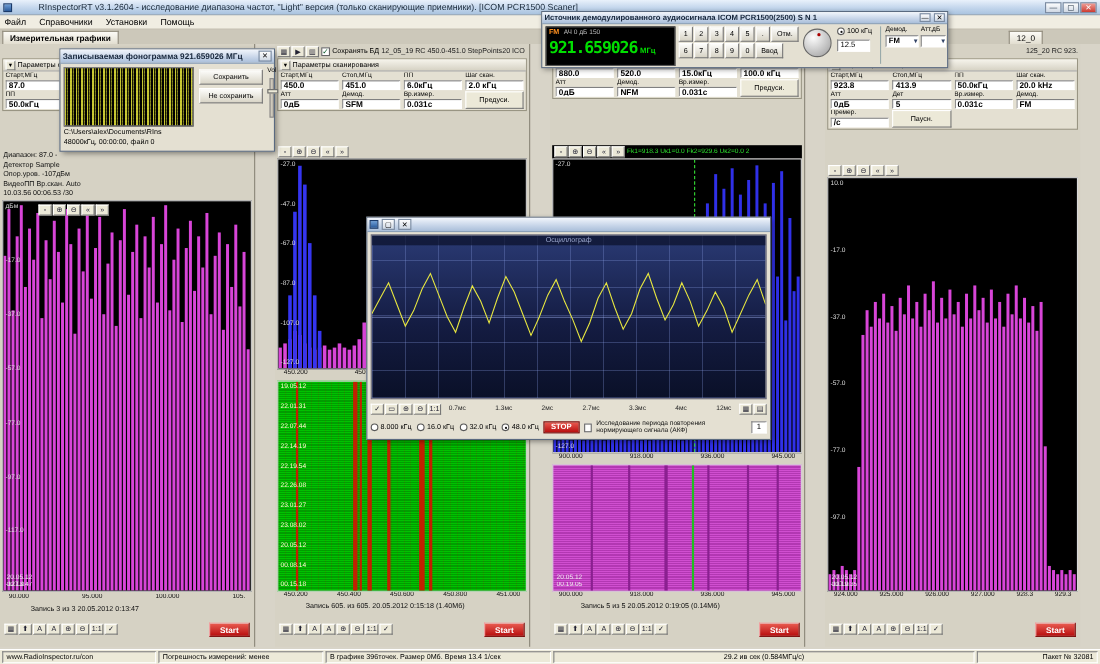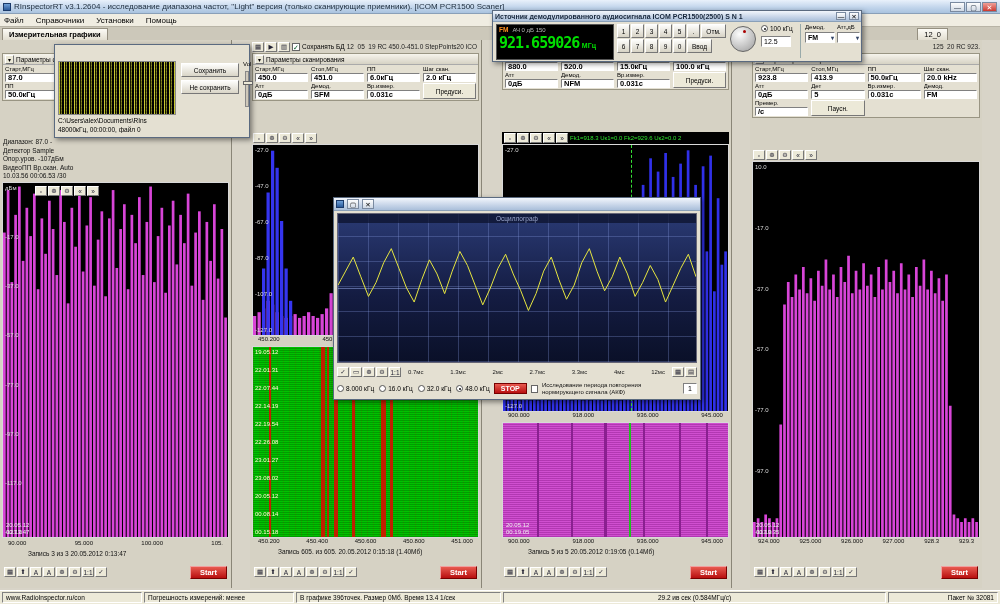--- a/index.html
+++ b/index.html
@@ -2,21 +2,21 @@
 <html><head>
 <meta charset="utf-8">
 <style>
   *{margin:0;padding:0;box-sizing:border-box;font-family:"Liberation Sans",sans-serif;}
   html,body{width:1000px;height:604px;overflow:hidden;}
   body{position:relative;background:#d8d4c8;font-size:9px;color:#000;}
 
   
   .titlebar{position:absolute;left:0;top:0;width:1000px;height:14px;background:linear-gradient(#e9f1fb,#c3d6ec 55%,#a9c3df);border-bottom:1px solid #8aa0b8;display:flex;align-items:center;padding:0 3px;gap:3px;}
   .appicon{width:8px;height:8px;background:linear-gradient(#6fa0d8,#2a5a9a);border:1px solid #1a3a6a;}
-  .titletext{font-size:8px;color:#1a2a3a;white-space:nowrap;overflow:hidden;flex:1;}
+  .titletext{font-size:8px;color:#1a2a3a;white-space:nowrap;overflow:hidden;flex:1;margin-left:21px;}
   .winbtns{display:flex;gap:1px;}
   .wb{width:15px;height:10px;font-size:7px;line-height:9px;text-align:center;background:linear-gradient(#fdfdfd,#cfd8e4);border:1px solid #7a8aa0;color:#234;}
   .wb.close{background:linear-gradient(#f0a098,#cc3a30);color:#fff;}
   .menubar{position:absolute;left:0;top:14px;width:1000px;height:13px;background:#f0ede2;border-bottom:1px solid #b8b4a6;display:flex;align-items:center;padding:0 4px;gap:12px;}
   .mitem{font-size:8px;}
   .tabstrip{position:absolute;left:0;top:27px;width:1000px;height:13px;background:#ccc8ba;display:flex;align-items:flex-end;}
   .tab{background:linear-gradient(#fcfbf6,#e2ded0);border:1px solid #948f80;border-bottom:none;padding:0 6px;font-size:7.5px;height:12px;display:inline-flex;align-items:center;white-space:nowrap;}
   .tab.first{margin-left:2px;font-weight:bold;}
   .tabs-mid{position:absolute;left:247px;bottom:0;display:flex;}
   .tab.frag{position:absolute;right:52px;bottom:0;}
@@ -785,20 +785,24 @@
         <span class="sbtn">⊕</span>
         <span class="sbtn">⊖</span>
         <span class="sbtn">1:1</span>
         <span class="sbtn">✓</span>
       </span>
     <span class="startbtn">Start</span>
   </div>
 </div>
 
 <div class="fwin" style="left:54px;top:44px;width:196px;height:94px;z-index:40">
+  <div class="ftitle">
+    <span class="txt">Записываемая фонограмма 921.659026 МГц</span>
+    <span class="fwb">✕</span>
+  </div>
   <div class="noiseimg"></div>
   <div class="dlgbtn" style="top:18px">Сохранить</div>
   <div class="dlgbtn" style="top:35px">Не сохранить</div>
   <div class="vollbl">Vol</div>
   <div class="volslider">
       <span class="volthumb"></span>
     </div>
   <div class="dlgpath">C:\Users\alex\Documents\RIns</div>
   <div class="dlginfo">48000кГц, 00:00:00, файл 0</div>
 </div>

